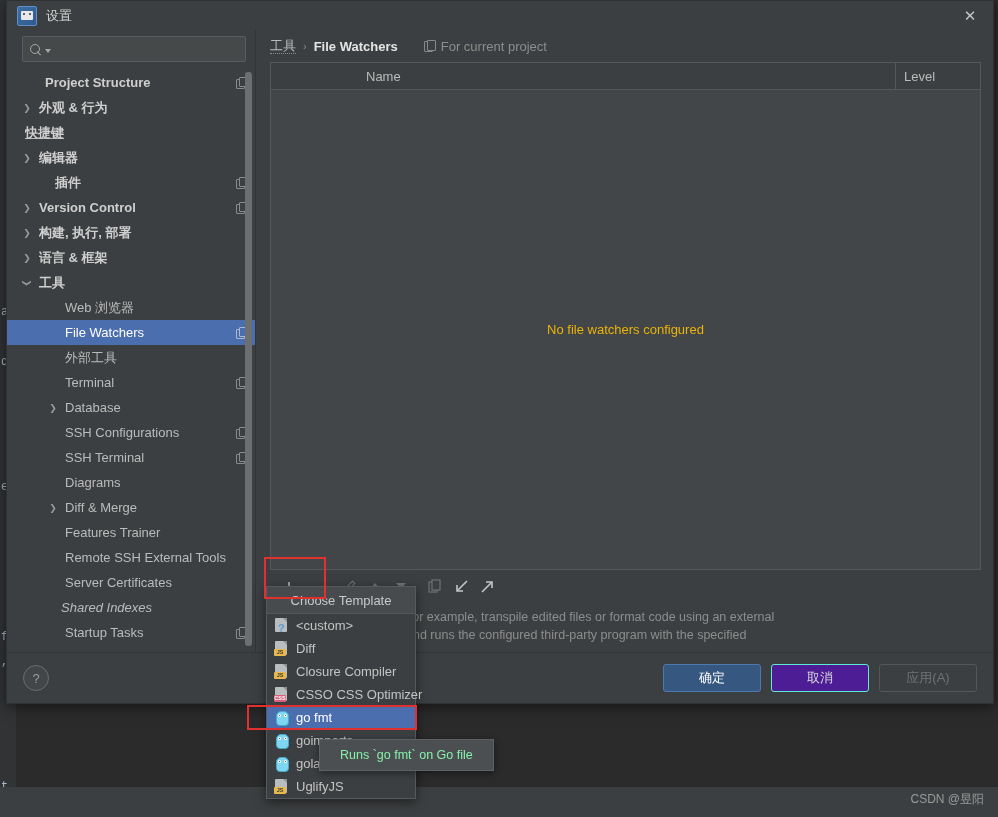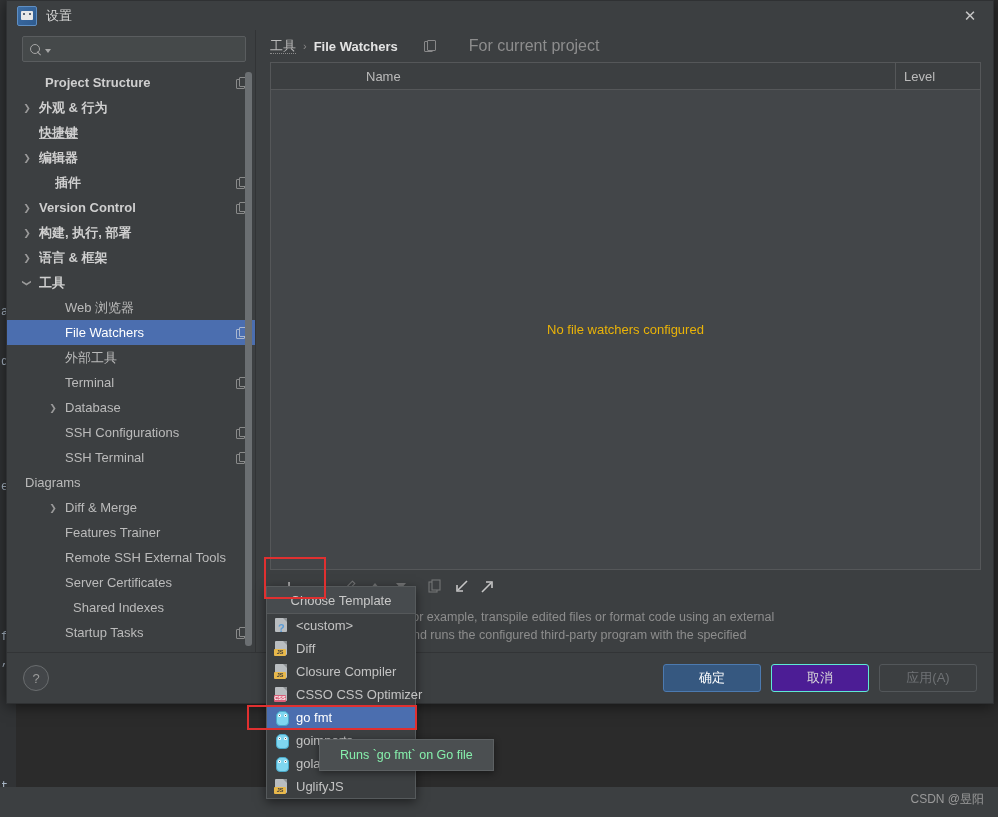--- a/index.html
+++ b/index.html
@@ -105,21 +105,21 @@
     position:absolute;right:3px;top:2px;width:7px;height:574px;background:#3c3f41;
   }
   .tree-thumb{position:absolute;left:0;top:0;width:7px;height:574px;background:#6b6f72;border-radius:3px;}
 
   
   .main{flex:1 1 auto;display:flex;flex-direction:column;min-width:0;background:#3c3f41;padding:0 12px 0 14px;}
   .breadcrumb{height:32px;flex:0 0 32px;display:flex;align-items:center;font-size:13px;}
   .bc-root{color:#bbbbbb;border-bottom:1px dotted #8a8a8a;line-height:15px;}
   .bc-sep{color:#8a8a8a;margin:0 7px;font-size:11px;}
   .bc-leaf{color:#e4e4e4;font-weight:bold;}
-  .bc-scope{display:flex;align-items:center;margin-left:26px;color:#8d8d8d;font-size:16px;gap:28px;}
+  .bc-scope{display:flex;align-items:center;margin-left:26px;color:#8d8d8d;font-size:13px;}
   .scope-icon{
     width:11px;height:12px;position:relative;margin-right:6px;opacity:.8;
   }
   .scope-icon:before{
     content:"";position:absolute;left:0;top:1px;width:7px;height:9px;border:1px solid #9b9b9b;border-radius:1px;
   }
   .scope-icon:after{
     content:"";position:absolute;left:3px;top:0;width:7px;height:9px;border:1px solid #9b9b9b;border-radius:1px;background:#3c3f41;
   }
 
@@ -283,21 +283,21 @@
           <div class="tree-scroll" id="tree-scroll">
               <div class="tree-item bold" style="padding-left: 20px;">
                 <span class="arrow"></span>
                 <span class="label" style="margin-left: 6px;">Project Structure</span>
                 <span class="copy-badge"></span>
               </div>
               <div class="tree-item bold" style="padding-left: 14px;">
                 <span class="arrow">❯</span>
                 <span class="label" style="margin-left: 6px;">外观 &amp; 行为</span>
               </div>
-              <div class="tree-item bold" style="padding-left: 14px; text-decoration: underline;">
+              <div class="tree-item bold" style=" text-decoration: underline;">
                 <span class="arrow"></span>
                 <span class="label" style="margin-left: 6px;">快捷键</span>
               </div>
               <div class="tree-item bold" style="padding-left: 14px;">
                 <span class="arrow">❯</span>
                 <span class="label" style="margin-left: 6px;">编辑器</span>
               </div>
               <div class="tree-item bold" style="padding-left: 14px;">
                 <span class="arrow"></span>
                 <span class="label" style="margin-left: 22px;">插件</span>
@@ -345,21 +345,21 @@
               <div class="tree-item" style="padding-left: 40px;">
                 <span class="arrow"></span>
                 <span class="label" style="margin-left: 6px;">SSH Configurations</span>
                 <span class="copy-badge"></span>
               </div>
               <div class="tree-item" style="padding-left: 40px;">
                 <span class="arrow"></span>
                 <span class="label" style="margin-left: 6px;">SSH Terminal</span>
                 <span class="copy-badge"></span>
               </div>
-              <div class="tree-item" style=" align-items: center;">
+              <div class="tree-item" style="padding-left: 40px; align-items: center;">
                 <span class="arrow"></span>
                 <span class="label" style="margin-left: 6px;">Diagrams</span>
               </div>
               <div class="tree-item" style="padding-left: 40px;">
                 <span class="arrow">❯</span>
                 <span class="label" style="margin-left: 6px;">Diff &amp; Merge</span>
               </div>
               <div class="tree-item" style="padding-left: 40px;">
                 <span class="arrow"></span>
                 <span class="label" style="margin-left: 6px;">Features Trainer</span>
@@ -367,21 +367,21 @@
               <div class="tree-item" style="padding-left: 40px;">
                 <span class="arrow"></span>
                 <span class="label" style="margin-left: 6px;">Remote SSH External Tools</span>
               </div>
               <div class="tree-item" style="padding-left: 40px;">
                 <span class="arrow"></span>
                 <span class="label" style="margin-left: 6px;">Server Certificates</span>
               </div>
               <div class="tree-item" style="padding-left: 40px;">
                 <span class="arrow"></span>
-                <span class="label" style="margin-left: 14px;">Shared Indexes</span>
+                <span class="label" style="margin-left: 2px; font-style: italic;">Shared Indexes</span>
               </div>
               <div class="tree-item" style="padding-left: 40px;">
                 <span class="arrow"></span>
                 <span class="label" style="margin-left: 6px;">Startup Tasks</span>
                 <span class="copy-badge"></span>
               </div>
             </div>
           <div class="tree-scrollbar">
             <div class="tree-thumb"></div>
           </div>

